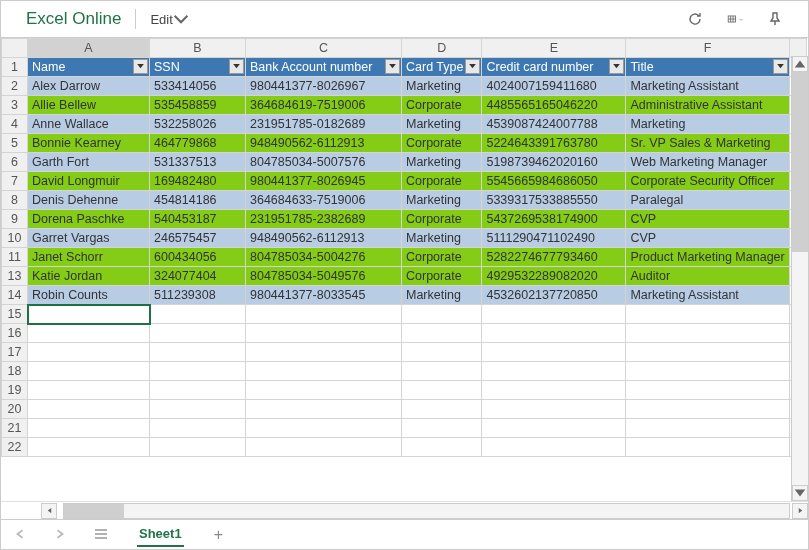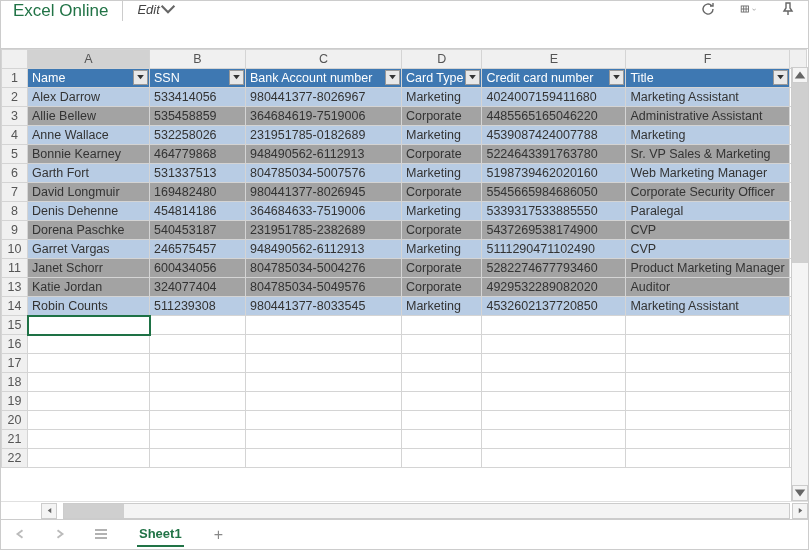--- a/index.html
+++ b/index.html
@@ -1,36 +1,36 @@
 <!DOCTYPE html>
 <html><head>
 <meta charset="utf-8">
 <style>
   * { box-sizing: border-box; }
   html, body { margin:0; padding:0; font-family: "Segoe UI", Arial, sans-serif; font-size:13px; color:#333; background:#fff; }
   .app { width:809px; height:550px; display:flex; flex-direction:column; border:1px solid #ccc; }
-  .titlebar { height:48px; display:flex; align-items:flex-start; border-bottom:1px solid #ccc; padding:0 12px; }
+  .titlebar { height:37px; display:flex; align-items:center; border-bottom:1px solid #ccc; padding:0 25px; }
   .app-title { font-size:17px; color:#217346; font-weight:400; flex-shrink:0; }
   .sep { width:1px; height:20px; background:#ccc; margin:0 14px; }
-  .edit { display:flex; align-items:center; gap:0; color:#444; cursor:pointer;font-style:italic; }
+  .edit { display:flex; align-items:center; gap:0; color:#444; cursor:pointer; }
   .titlebar-right { margin-left:auto; display:flex; align-items:center; gap:24px; }
   .ic { display:inline-flex; align-items:center; justify-content:center; width:16px; height:16px; color:#666; }
   .ic svg { width:16px; height:16px; stroke:#666; fill:none; stroke-width:1.4; }
   .grid-wrap { flex:1; overflow:hidden; position:relative; }
   table.sheet { border-collapse:collapse; table-layout:fixed; }
   .sheet td, .sheet th { border:1px solid #d4d4d4; height:19px; padding:0 4px; font-size:12.5px; white-space:nowrap; overflow:hidden; text-overflow:clip; }
   .rowhdr { background:#f0f0f0; text-align:center; color:#555; width:26px; font-weight:normal; font-size:12px;}
   .colhdr { background:#f0f0f0; text-align:center; color:#555; font-weight:normal; position:relative; font-size:12px; height:18px;}
   .colhdr.active { background:#d2d2d2; }
   .corner { background:#f0f0f0; width:26px; }
   .hdr-cell { background:#3e78b2; color:#fff; position:relative; padding-right:18px !important; }
   .filter-btn { position:absolute; right:1px; top:1px; width:15px; height:15px; background:#e8e8e8; border:1px solid #999; display:flex; align-items:center; justify-content:center; }
   .filter-btn svg { width:7px; height:5px; fill:#333; }
   .zebra-even td.data { background:#b8cce4; }
-  .zebra-odd  td.data { background:#a3a3a3; }
+  .zebra-odd  td.data { background:#84cc16; }
   .sel-cell { outline:2px solid #1e7145; outline-offset:-1px; background:#fff !important; }
   .scroll-h { height:18px; display:flex; align-items:center; border-top:1px solid #e0e0e0; padding-left:40px;}
   .scroll-h .track { flex:1; height:16px; background:#f4f4f4; border:1px solid #ccc; margin-left:6px; margin-right:2px; display:flex; align-items:center;}
   .scroll-h .thumb { height:14px; width:60px; background:#cfcfcf; }
   .scroll-h .arrow { width:16px; height:16px; background:#f4f4f4; border:1px solid #ccc; display:flex; align-items:center; justify-content:center;}
   .scroll-h .arrow svg{width:7px;height:7px;fill:#666;}
   .tabbar { height:30px; display:flex; align-items:center; gap:30px; padding:0 14px; border-top:1px solid #ccc; }
   .tabbar .nav { color:#bbb; }
   .tabbar .menu { color:#888; }
   .tabbar .tab { font-size:13px; color:#217346; border-bottom:2px solid #217346; padding:4px 2px; font-weight:600;}

